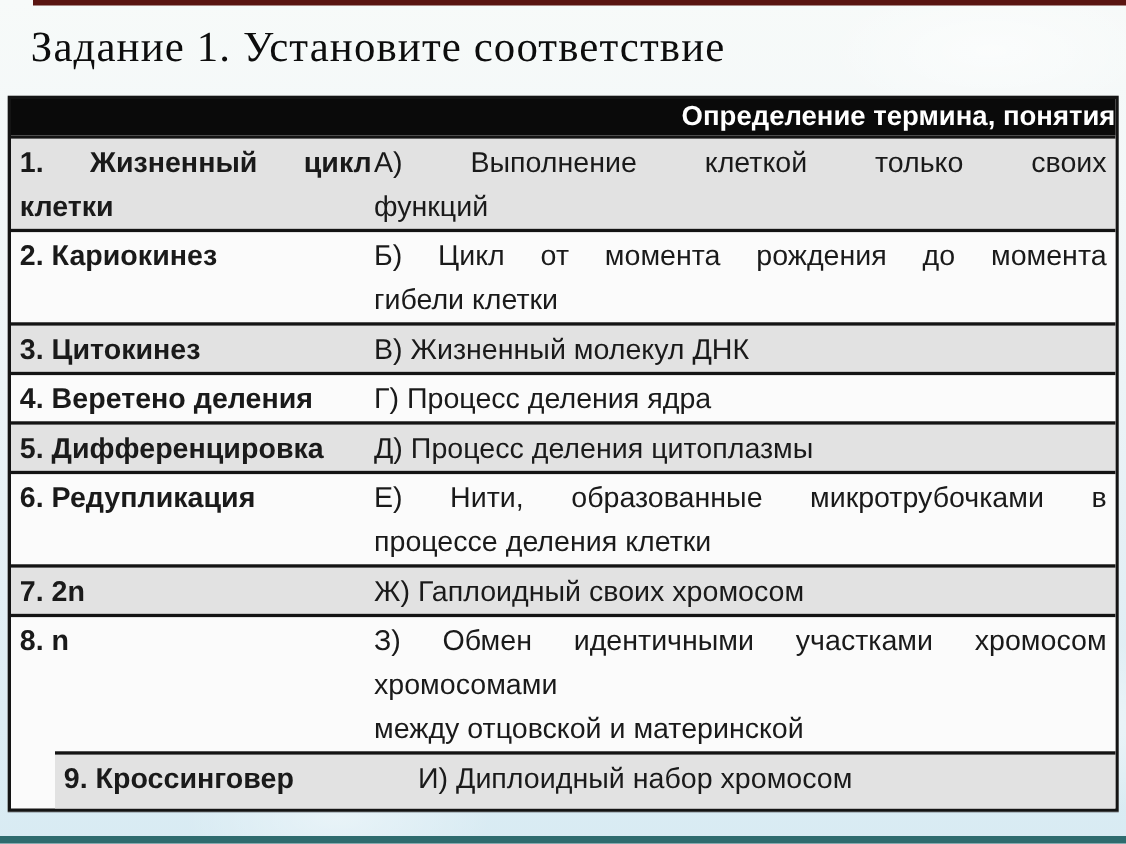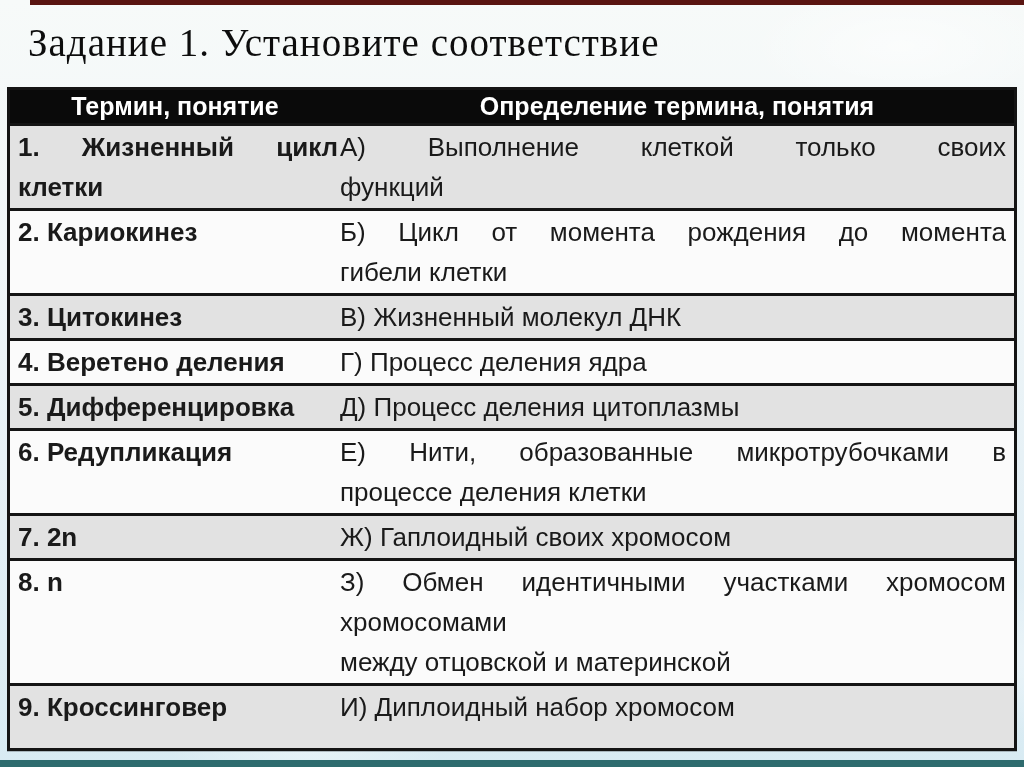--- a/index.html
+++ b/index.html
@@ -53,31 +53,31 @@
     display:flex;
     background:var(--header-bg);
     color:var(--header-text);
     font-weight:bold;
     font-size:25px;
     line-height:33px;
     height:33px;
   }
   .thead .hcell{text-align:center;}
   .hcell.c1{width:330px;}
-  .hcell.c2{flex:1;}
+  .hcell.c2{flex:1;text-align:right;}
   .row{
     display:flex;
     border-top:3px solid var(--border);
     padding:1px 0;
     color:var(--text);
     font-size:26px;
   }
   .row.gray{background:var(--row-gray);}
   .row.white{background:var(--row-white);}
-  .row.last{padding-bottom:21px;}
+  .row.last{padding-bottom:8px;margin-left:40px;}
   .cell{overflow:hidden;}
   .cell.term{width:330px;font-weight:bold;padding-left:8px;padding-right:2px;}
   .cell.def{flex:1;padding-right:8px;}
   .tline{
     line-height:40px;
     text-align:justify;
     text-align-last:justify;
     white-space:nowrap;
   }
   .tline:last-child{text-align-last:left;}
@@ -86,21 +86,20 @@
 <body>
 
 <div class="bg-decor"></div>
 <div class="top-bar"></div>
 <div class="bottom-bar"></div>
 
 <h1 class="title">Задание 1. Установите соответствие</h1>
 
 <div class="table">
   <div class="thead">
-    <div class="hcell c1">Термин, понятие</div>
     <div class="hcell c2">Определение термина, понятия</div>
   </div>
 
   <div class="row gray">
     <div class="cell term">
         <div class="tline">1. Жизненный цикл</div>
         <div class="tline">клетки</div>
       </div>
     <div class="cell def">
         <div class="tline">А) Выполнение клеткой только своих</div>

